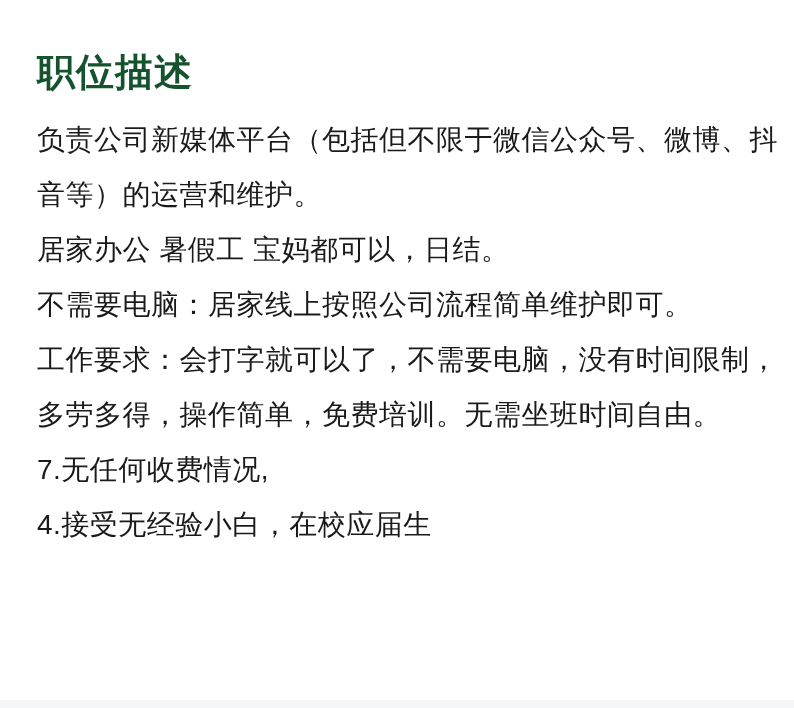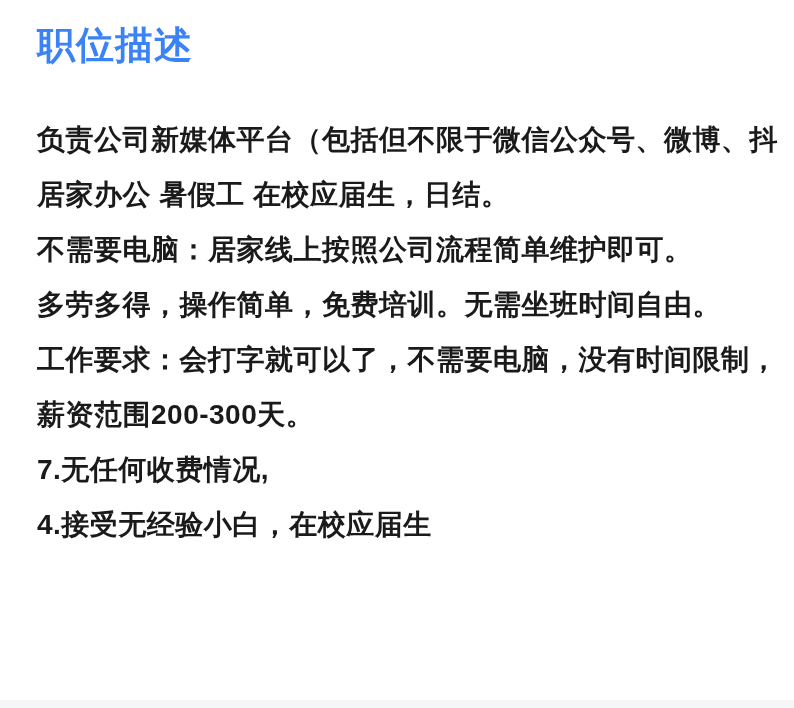--- a/index.html
+++ b/index.html
@@ -13,65 +13,64 @@
     .page {
       position: relative;
       width: 794px;
       height: 708px;
       background: #ffffff;
       overflow: hidden;
     }
     .page-title {
       position: absolute;
       left: 37px;
-      top: 20px;
+      top: 47px;
       font-size: 38px;
       font-weight: 700;
-      color: #3b82f6;
+      color: #14532d;
       letter-spacing: 1px;
       white-space: nowrap;
     }
     .job-description {
       position: absolute;
       left: 37px;
       top: 112px;
       right: 20px;
       font-size: 28px;
       line-height: 55px;
       font-weight: 400;
       color: #1a1a1a;
       letter-spacing: 0.5px;
     }
     .job-description .line {
       white-space: nowrap;
       height: 55px;
-      font-weight: bold;
     }
     .bottom-divider {
       position: absolute;
       left: 0;
       right: 0;
       bottom: 0;
       height: 8px;
       background: #f5f6f7;
     }
   </style>
 </head>
 <body>
 
 <div class="page">
 
   <h1 class="page-title">职位描述</h1>
 
   <div class="job-description">
     <div class="line">负责公司新媒体平台（包括但不限于微信公众号、微博、抖</div>
-    <div class="line">居家办公 暑假工 在校应届生，日结。</div>
+    <div class="line">音等）的运营和维护。</div>
+    <div class="line">居家办公 暑假工 宝妈都可以，日结。</div>
     <div class="line">不需要电脑：居家线上按照公司流程简单维护即可。</div>
+    <div class="line">工作要求：会打字就可以了，不需要电脑，没有时间限制，</div>
     <div class="line">多劳多得，操作简单，免费培训。无需坐班时间自由。</div>
-    <div class="line">工作要求：会打字就可以了，不需要电脑，没有时间限制，</div>
-    <div class="line">薪资范围200-300天。</div>
     <div class="line">7.无任何收费情况,</div>
     <div class="line">4.接受无经验小白，在校应届生</div>
   </div>
 
   <div class="bottom-divider"></div>
 
 </div>
 
 </body></html>

